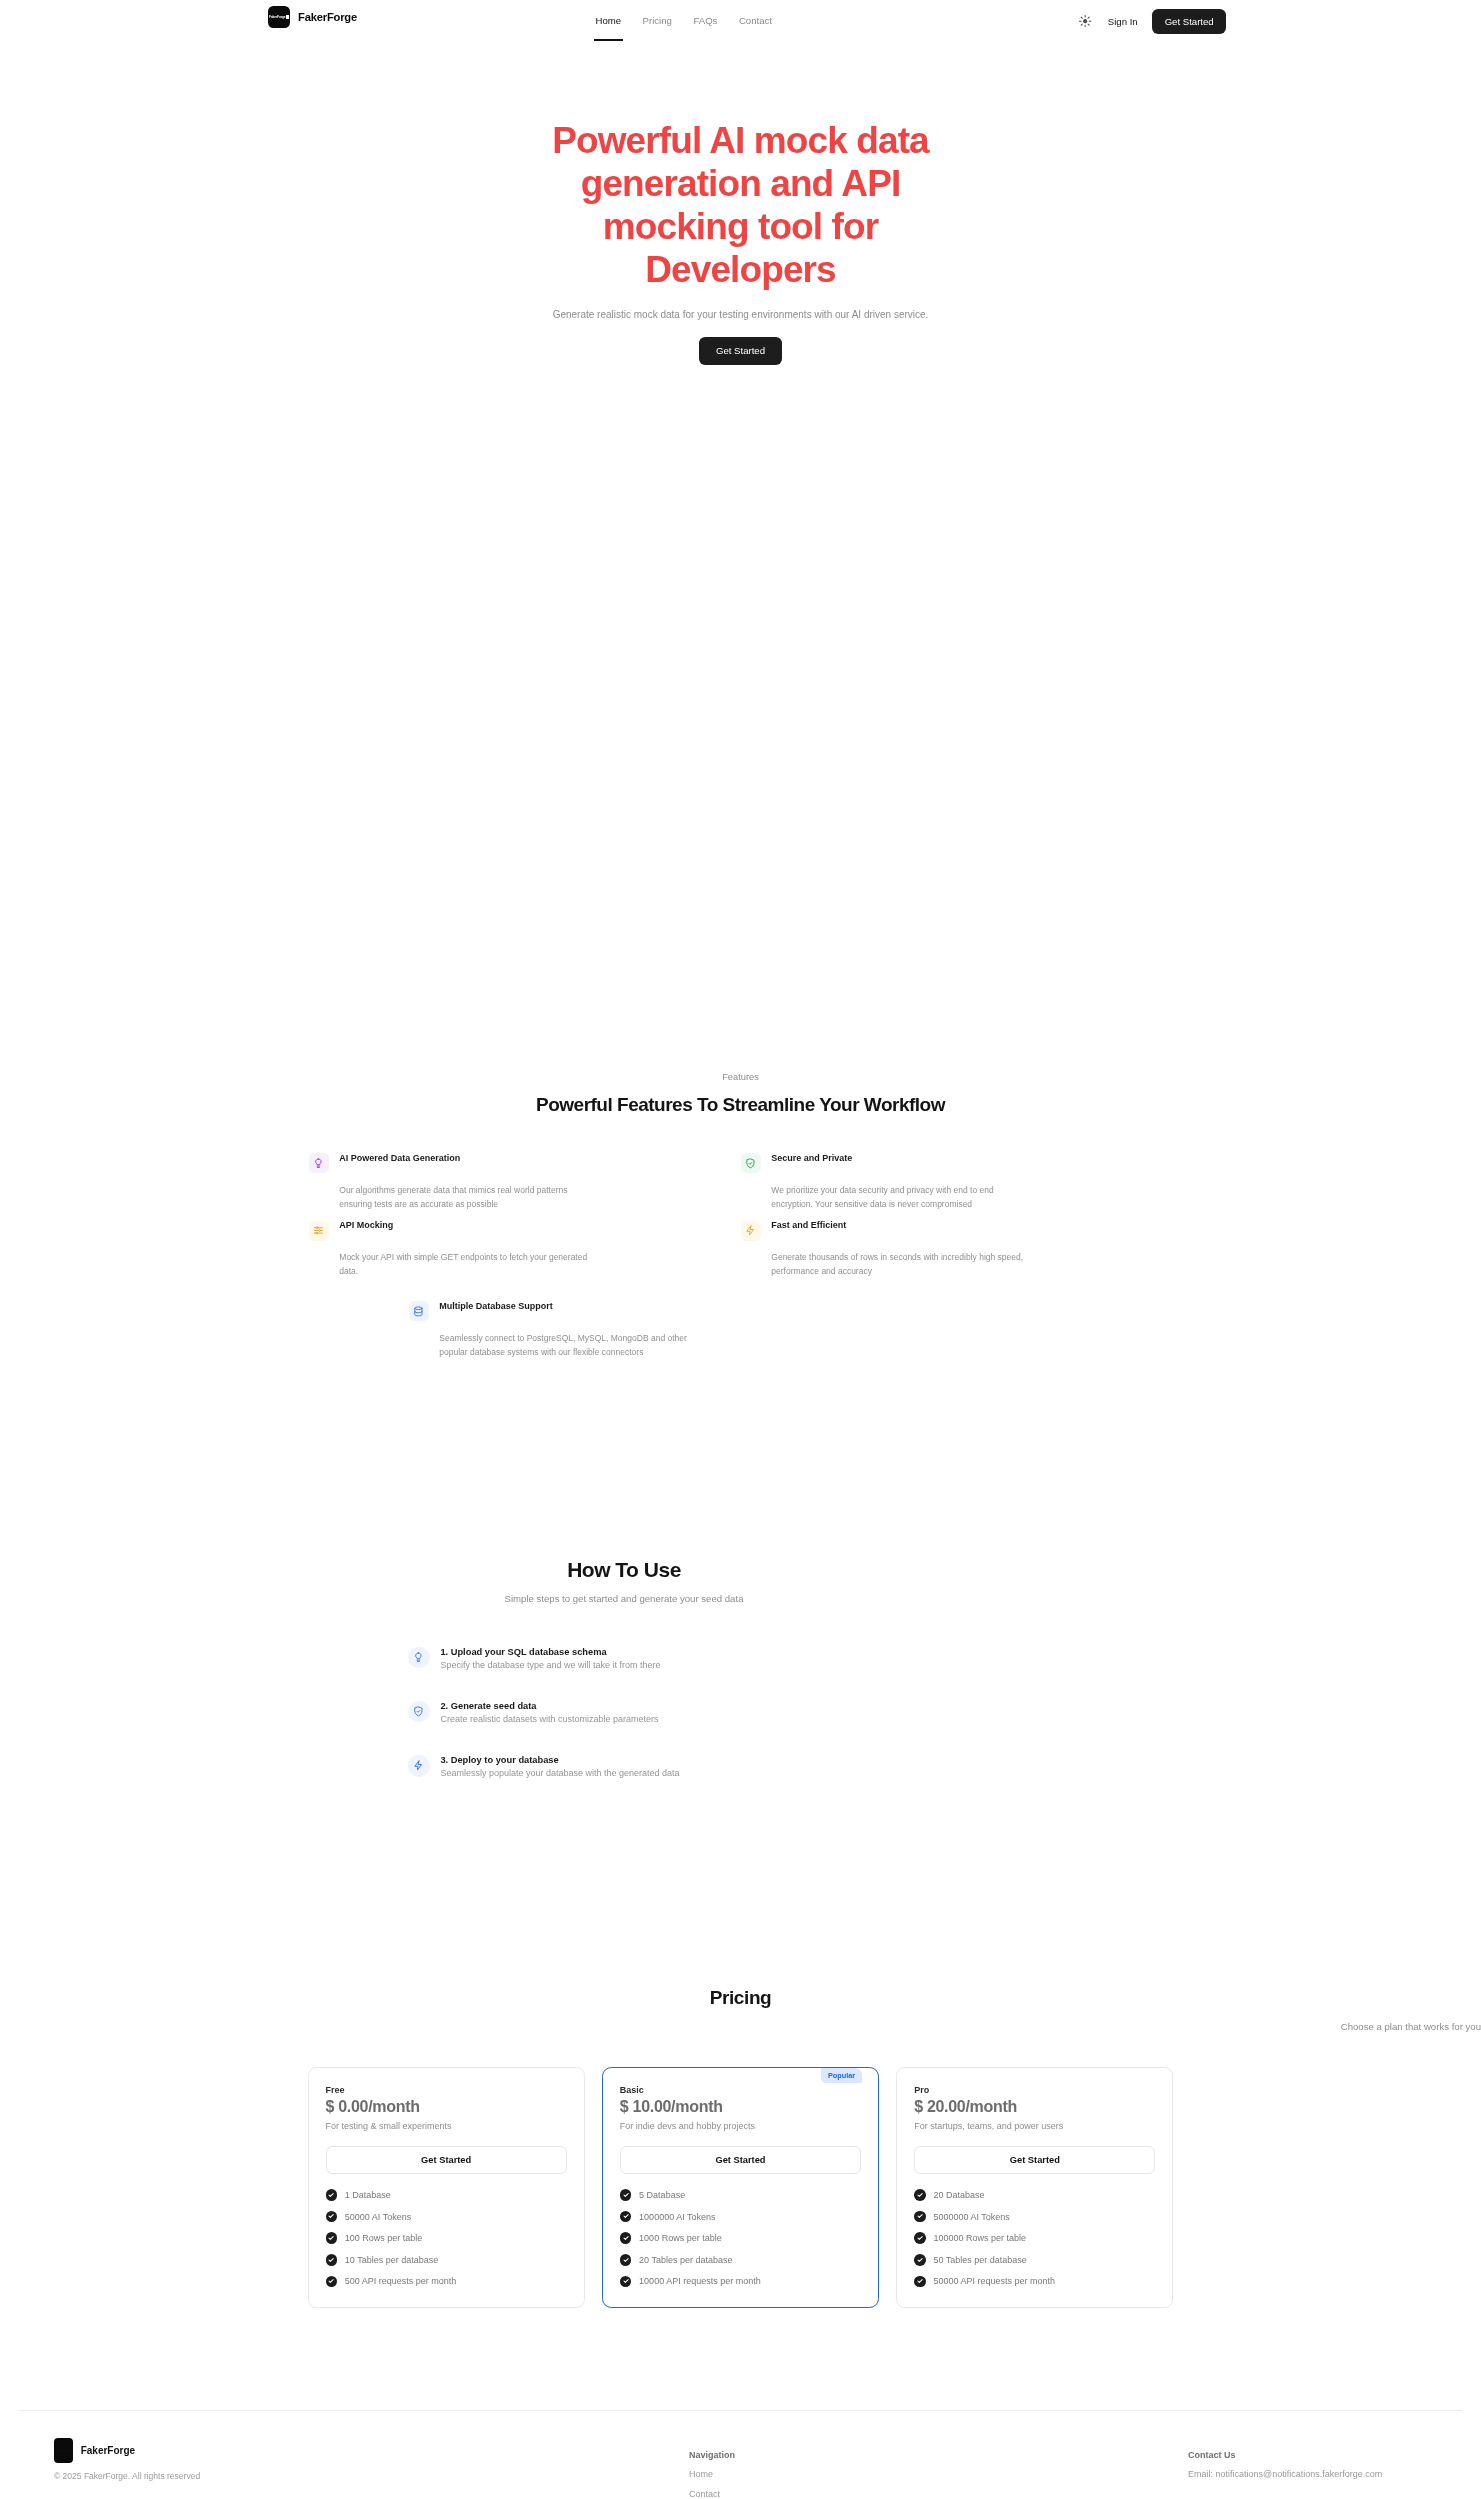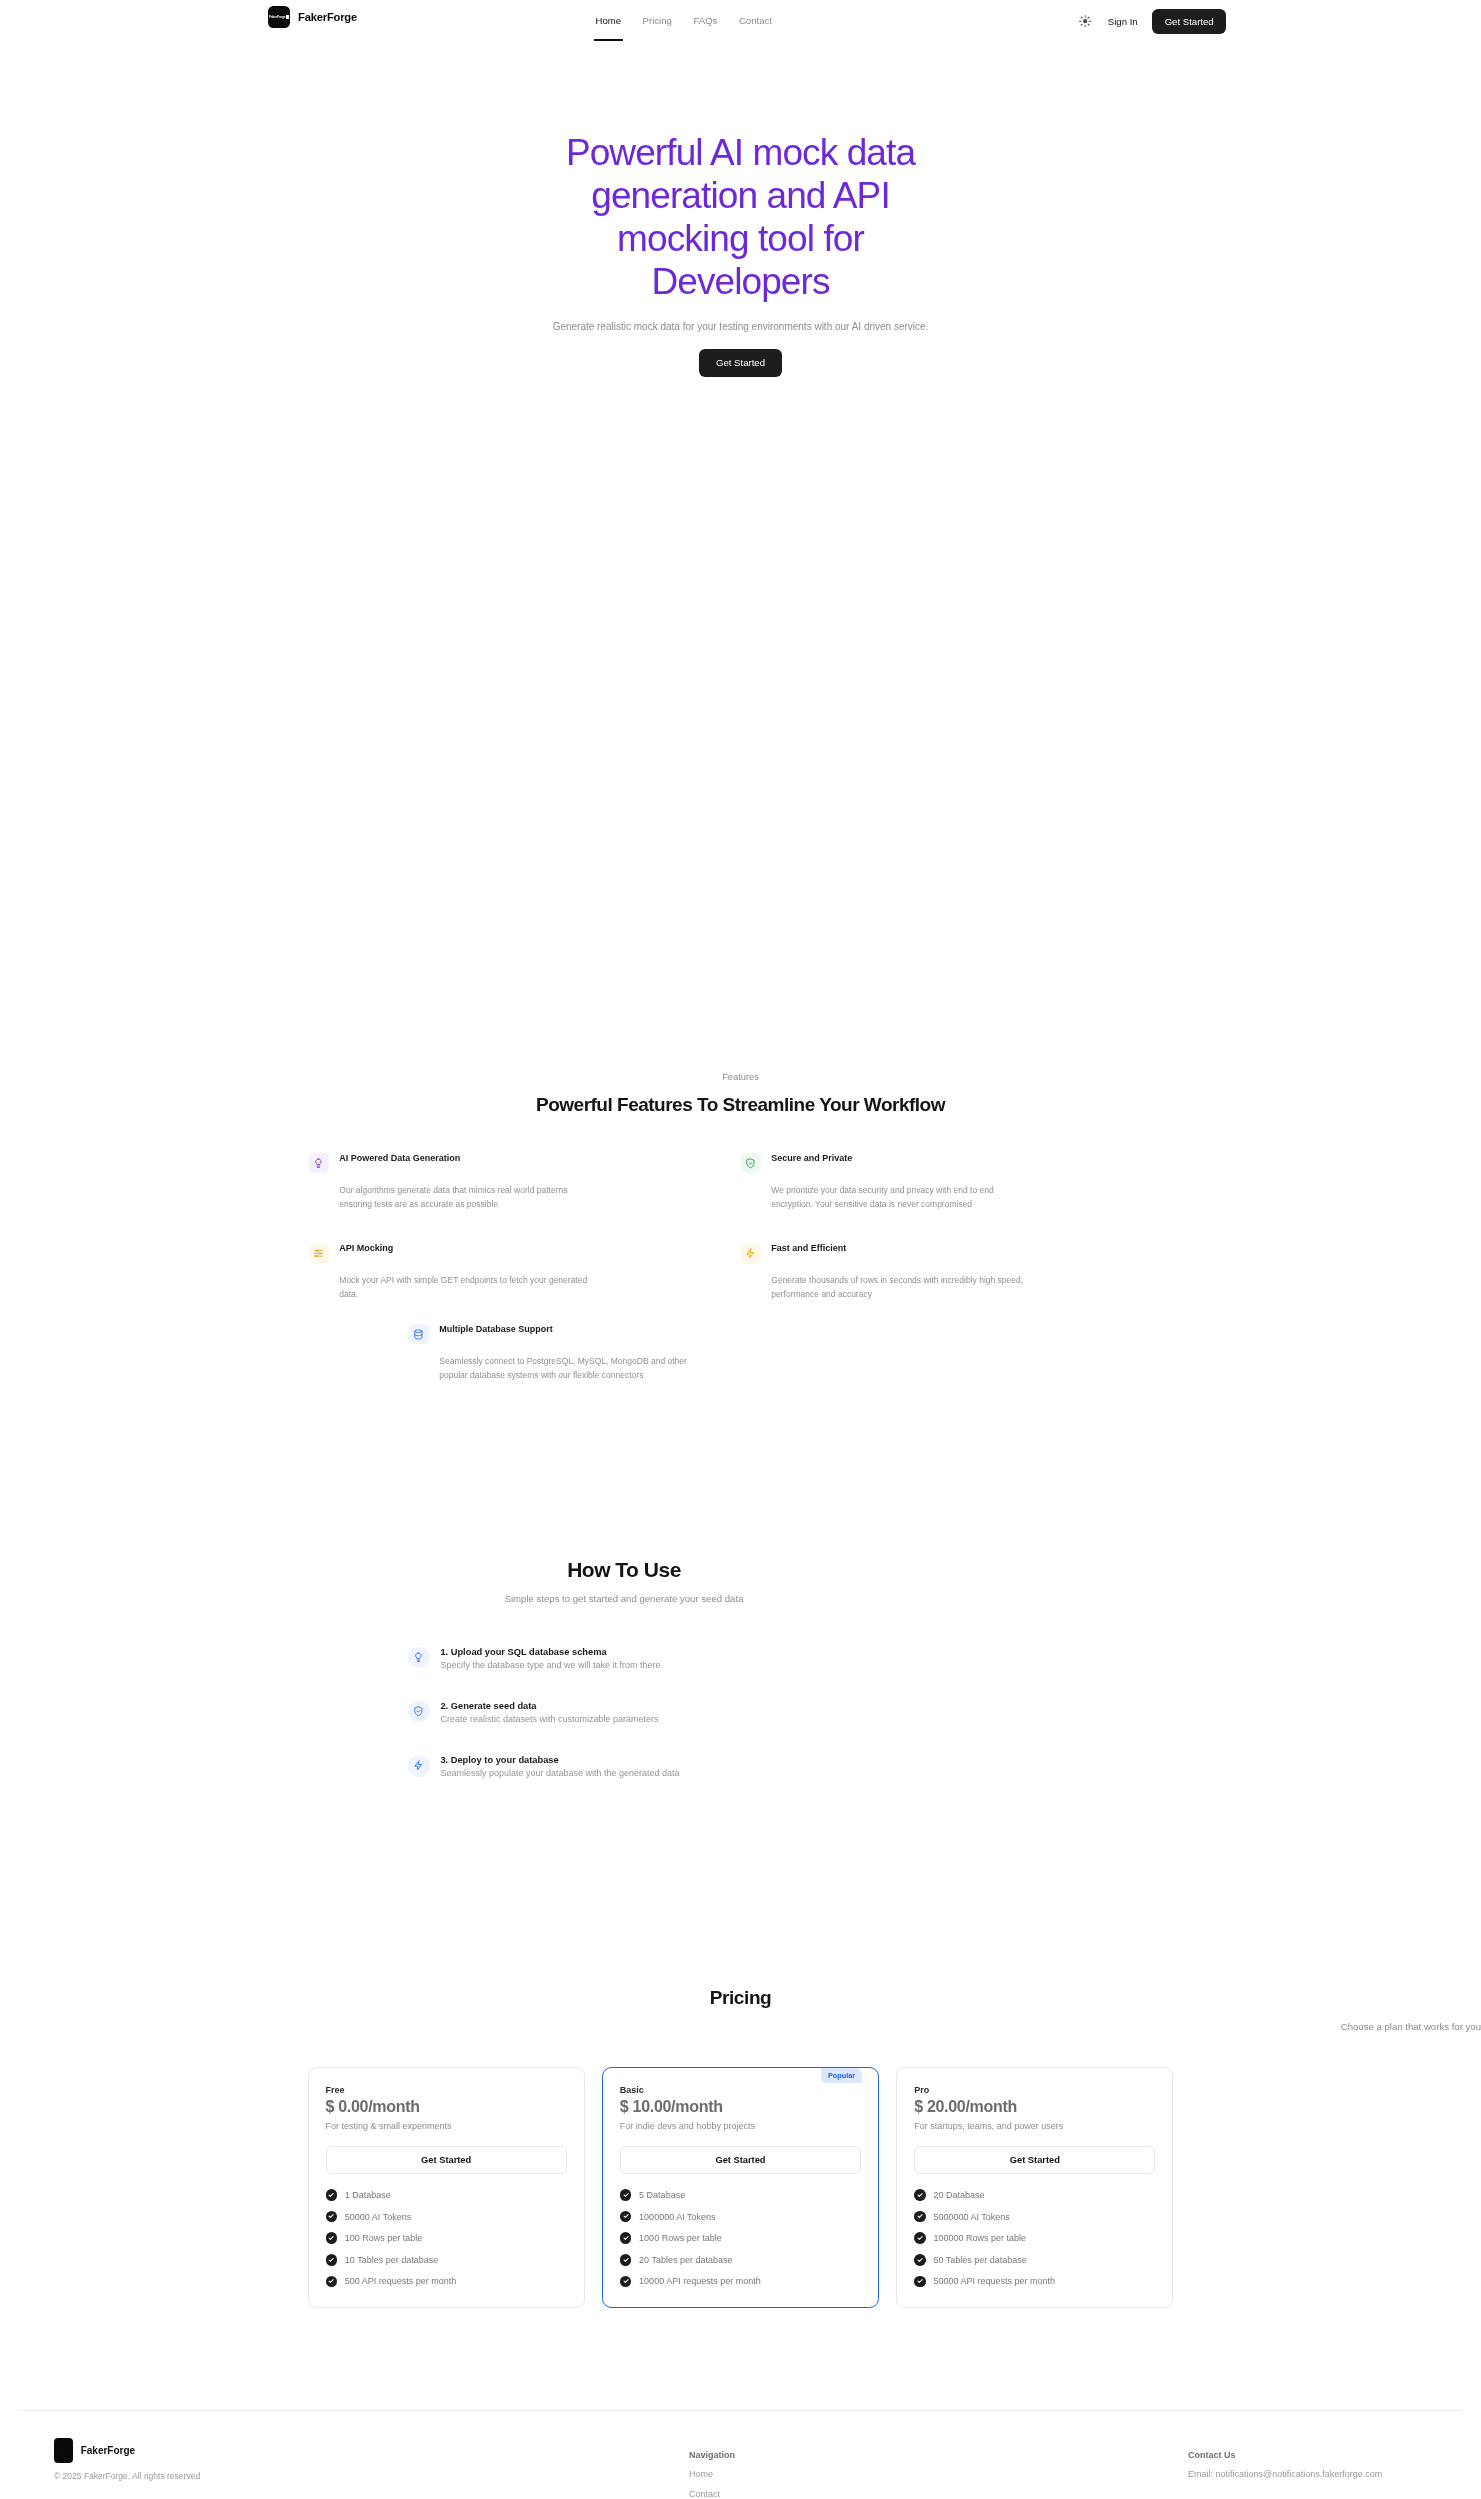--- a/index.html
+++ b/index.html
@@ -46,37 +46,37 @@
   .signin { font-size: 9.6px; color: #111; text-decoration: none; }
   .btn-dark {
     background: #1d1d1d; color: #fff; font-size: 9.6px; font-weight: 500;
     border: none; border-radius: 6.2px; padding: 7px 12.3px; cursor: pointer;
     font-family: inherit;
   }
 
   
   .hero { position: absolute; top: 116px; left: 0; width: 1481px; text-align: center; }
   .hero h1 {
-    font-size: 37px; line-height: 1.16; font-weight: 400; letter-spacing: -0.9px;
-    color: #6d28d9; width: 432px; margin: 16px auto;
+    font-size: 37px; line-height: 1.16; font-weight: 700; letter-spacing: -0.9px;
+    color: #ef4444; width: 432px; margin: 4px auto;
   }
   .hero-sub { margin-top: 17px; font-size: 10px; color: #8d8d8d; }
   .hero-cta { margin-top: 17px; }
   .hero-cta .btn-dark { padding: 8.5px 17px; font-size: 9.6px; border-radius: 6.2px; }
 
   
   .features { position: absolute; top: 1072px; left: 0; width: 1481px; }
   .section-eyebrow { text-align: center; font-size: 9.3px; color: #8d8d8d; }
   .features h2 {
     text-align: center; margin-top: 11.6px; font-size: 19px; font-weight: 700;
     letter-spacing: -0.5px; color: #141414;
   }
   .feature-grid {
     width: 864px; margin: 37px auto 0; display: grid;
-    grid-template-columns: 432px 432px; row-gap: 31px;
+    grid-template-columns: 432px 432px; row-gap: 8px;
   }
   .feature {
     display: flex; gap: 10.8px; align-items: flex-start; padding-right: 46px;
   }
   .f-icon {
     width: 20px; height: 20px; border-radius: 5.4px; flex: none;
     display: flex; align-items: center; justify-content: center; margin-top: 0.8px;
   }
   .f-title { font-size: 9px; font-weight: 700; color: #1a1a1a; }
   .f-desc { font-size: 8.5px; color: #909090; line-height: 1.72; margin-top: 20px; max-width: 255px; }

